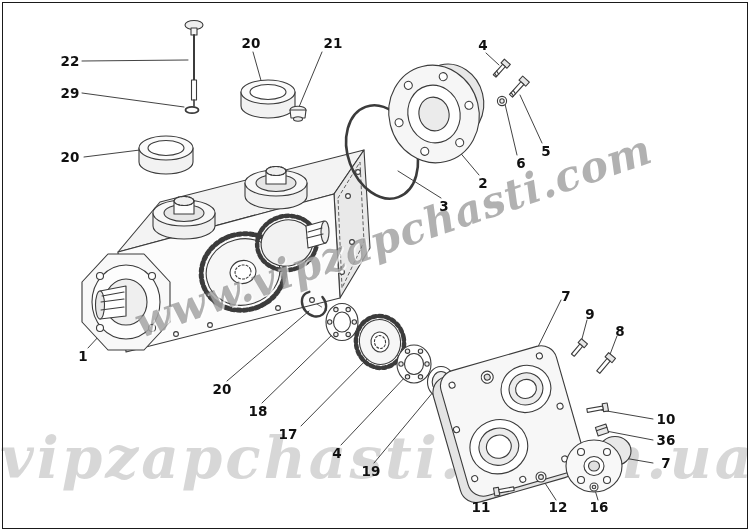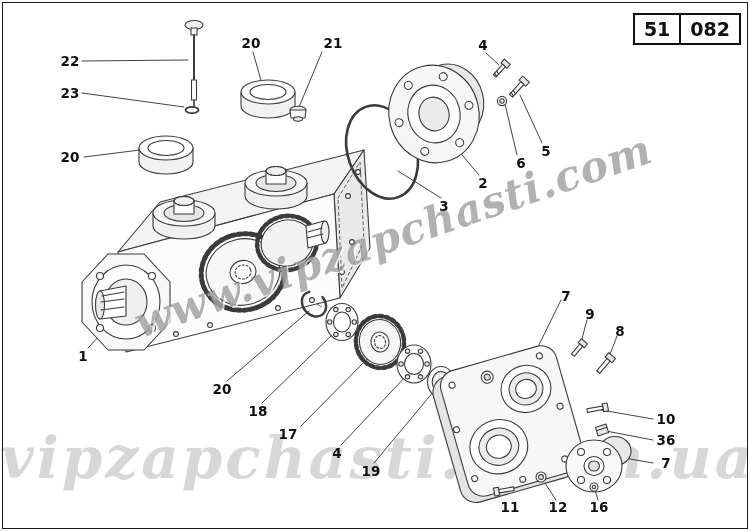--- a/index.html
+++ b/index.html
@@ -284,21 +284,21 @@
         <circle cx="594" cy="487" r="4" fill="#fff"></circle>
         <circle cx="594" cy="487" r="1.8" fill="#ddd"></circle>
       </g>
 
     </g>
   </svg>
 
   <div class="watermark-diag">www.vipzapchasti.com</div>
 
   <span class="callout" style="left:70px;top:61px">22</span>
-  <span class="callout" style="left:70px;top:93px">23</span>
+  <span class="callout" style="left:70px;top:93px">29</span>
   <span class="callout" style="left:70px;top:157px">20</span>
   <span class="callout" style="left:251px;top:43px">20</span>
   <span class="callout" style="left:333px;top:43px">21</span>
   <span class="callout" style="left:483px;top:45px">4</span>
   <span class="callout" style="left:546px;top:151px">5</span>
   <span class="callout" style="left:521px;top:163px">6</span>
   <span class="callout" style="left:483px;top:183px">2</span>
   <span class="callout" style="left:444px;top:206px">3</span>
   <span class="callout" style="left:83px;top:356px">1</span>
   <span class="callout" style="left:222px;top:389px">20</span>
@@ -307,20 +307,16 @@
   <span class="callout" style="left:337px;top:453px">4</span>
   <span class="callout" style="left:371px;top:471px">19</span>
   <span class="callout" style="left:566px;top:296px">7</span>
   <span class="callout" style="left:590px;top:314px">9</span>
   <span class="callout" style="left:620px;top:331px">8</span>
   <span class="callout" style="left:666px;top:419px">10</span>
   <span class="callout" style="left:666px;top:440px">36</span>
   <span class="callout" style="left:666px;top:463px">7</span>
   <span class="callout" style="left:599px;top:507px">16</span>
   <span class="callout" style="left:558px;top:507px">12</span>
-  <span class="callout" style="left:510px;top:507px">11</span>
-
-  <div class="code-box">
-    <div class="code-cell">51</div>
-    <div class="code-cell right">082</div>
-  </div>
+  <span class="callout" style="left:481px;top:507px">11</span>
+
 
 </div>
 
 </body></html>

